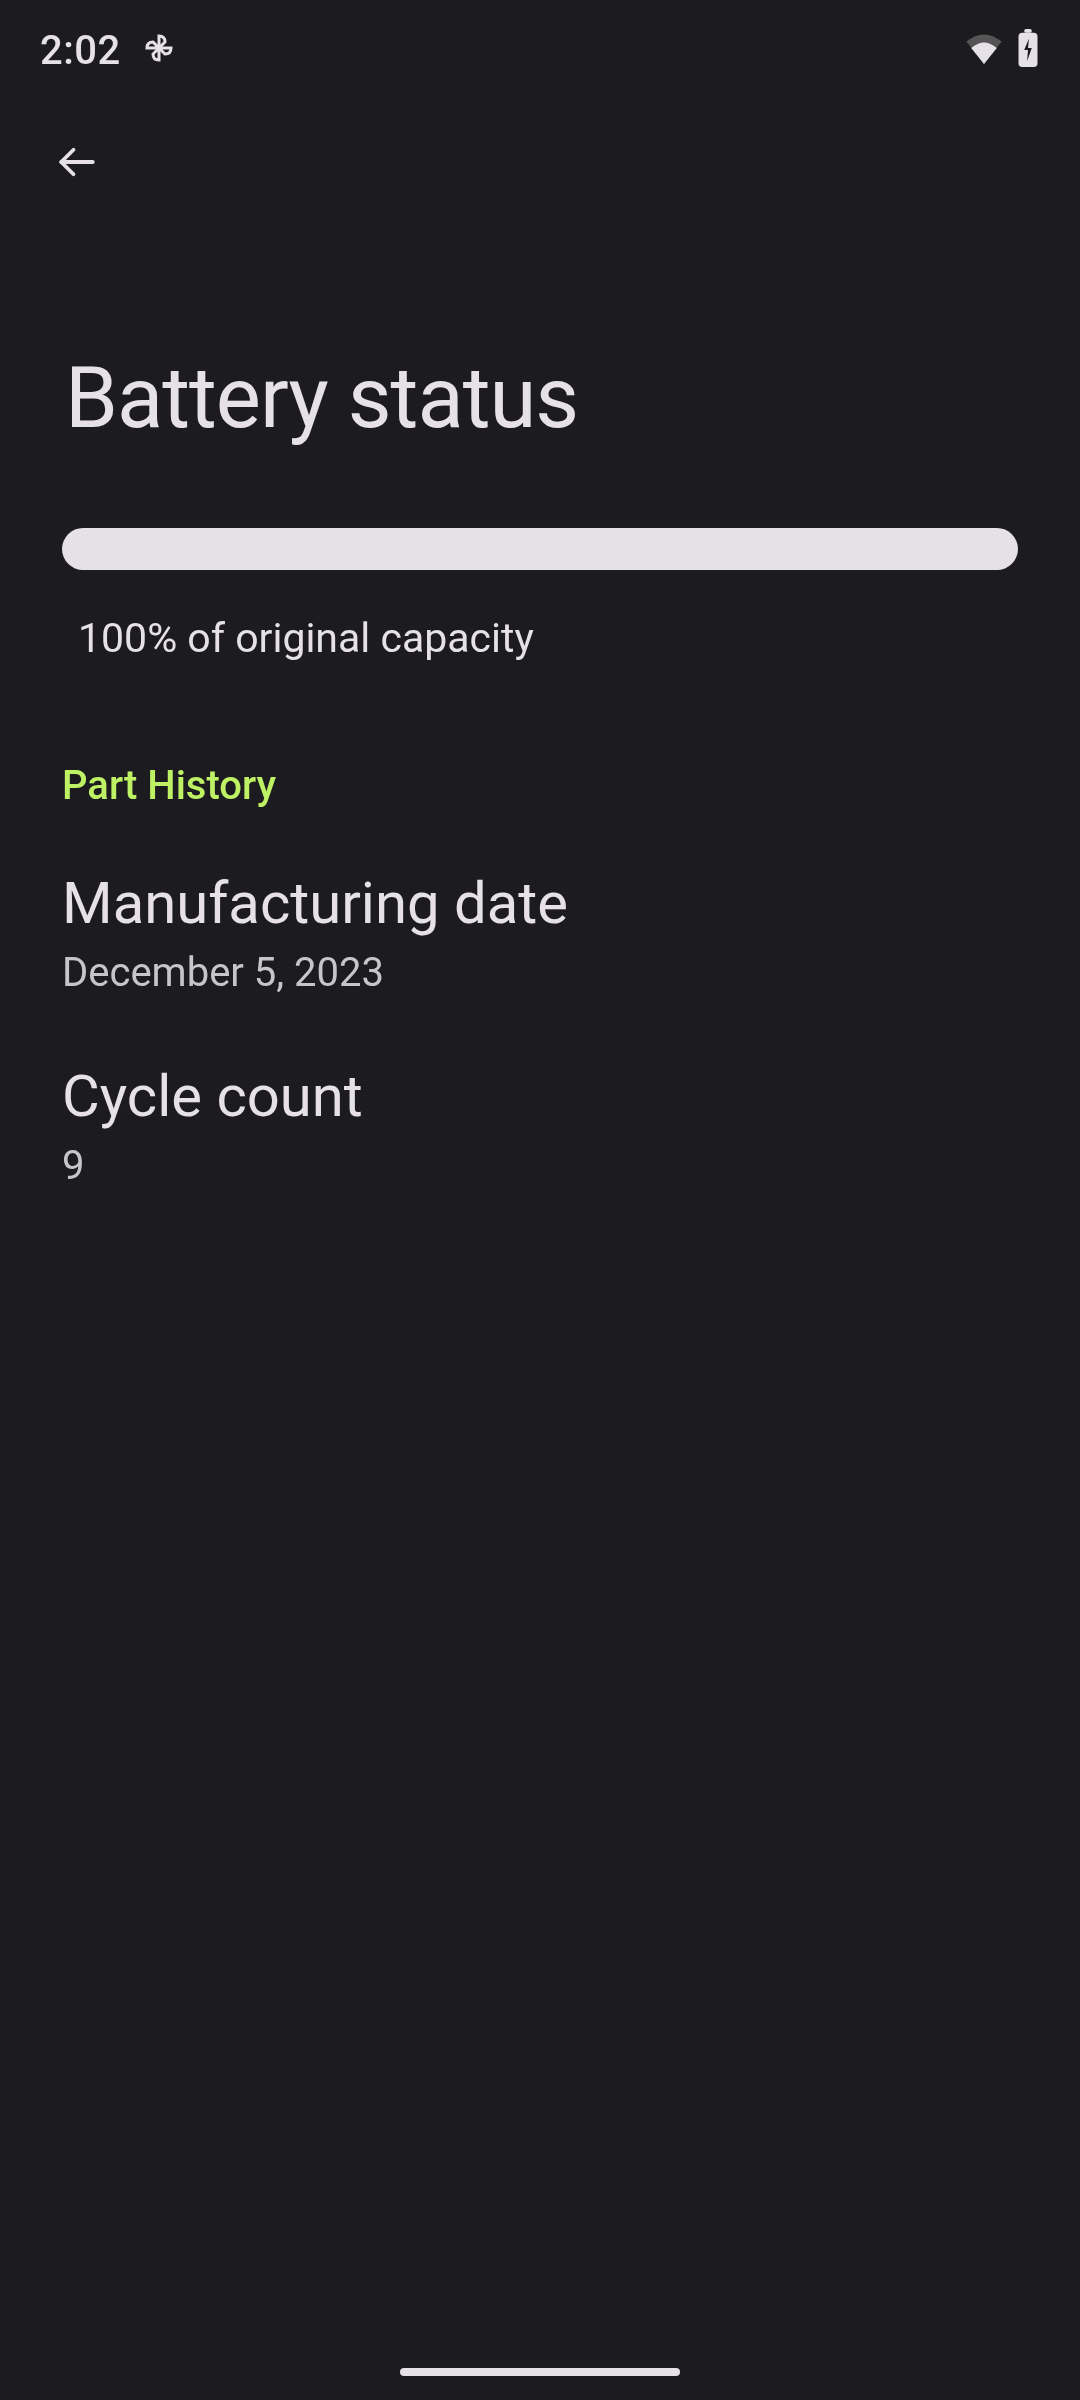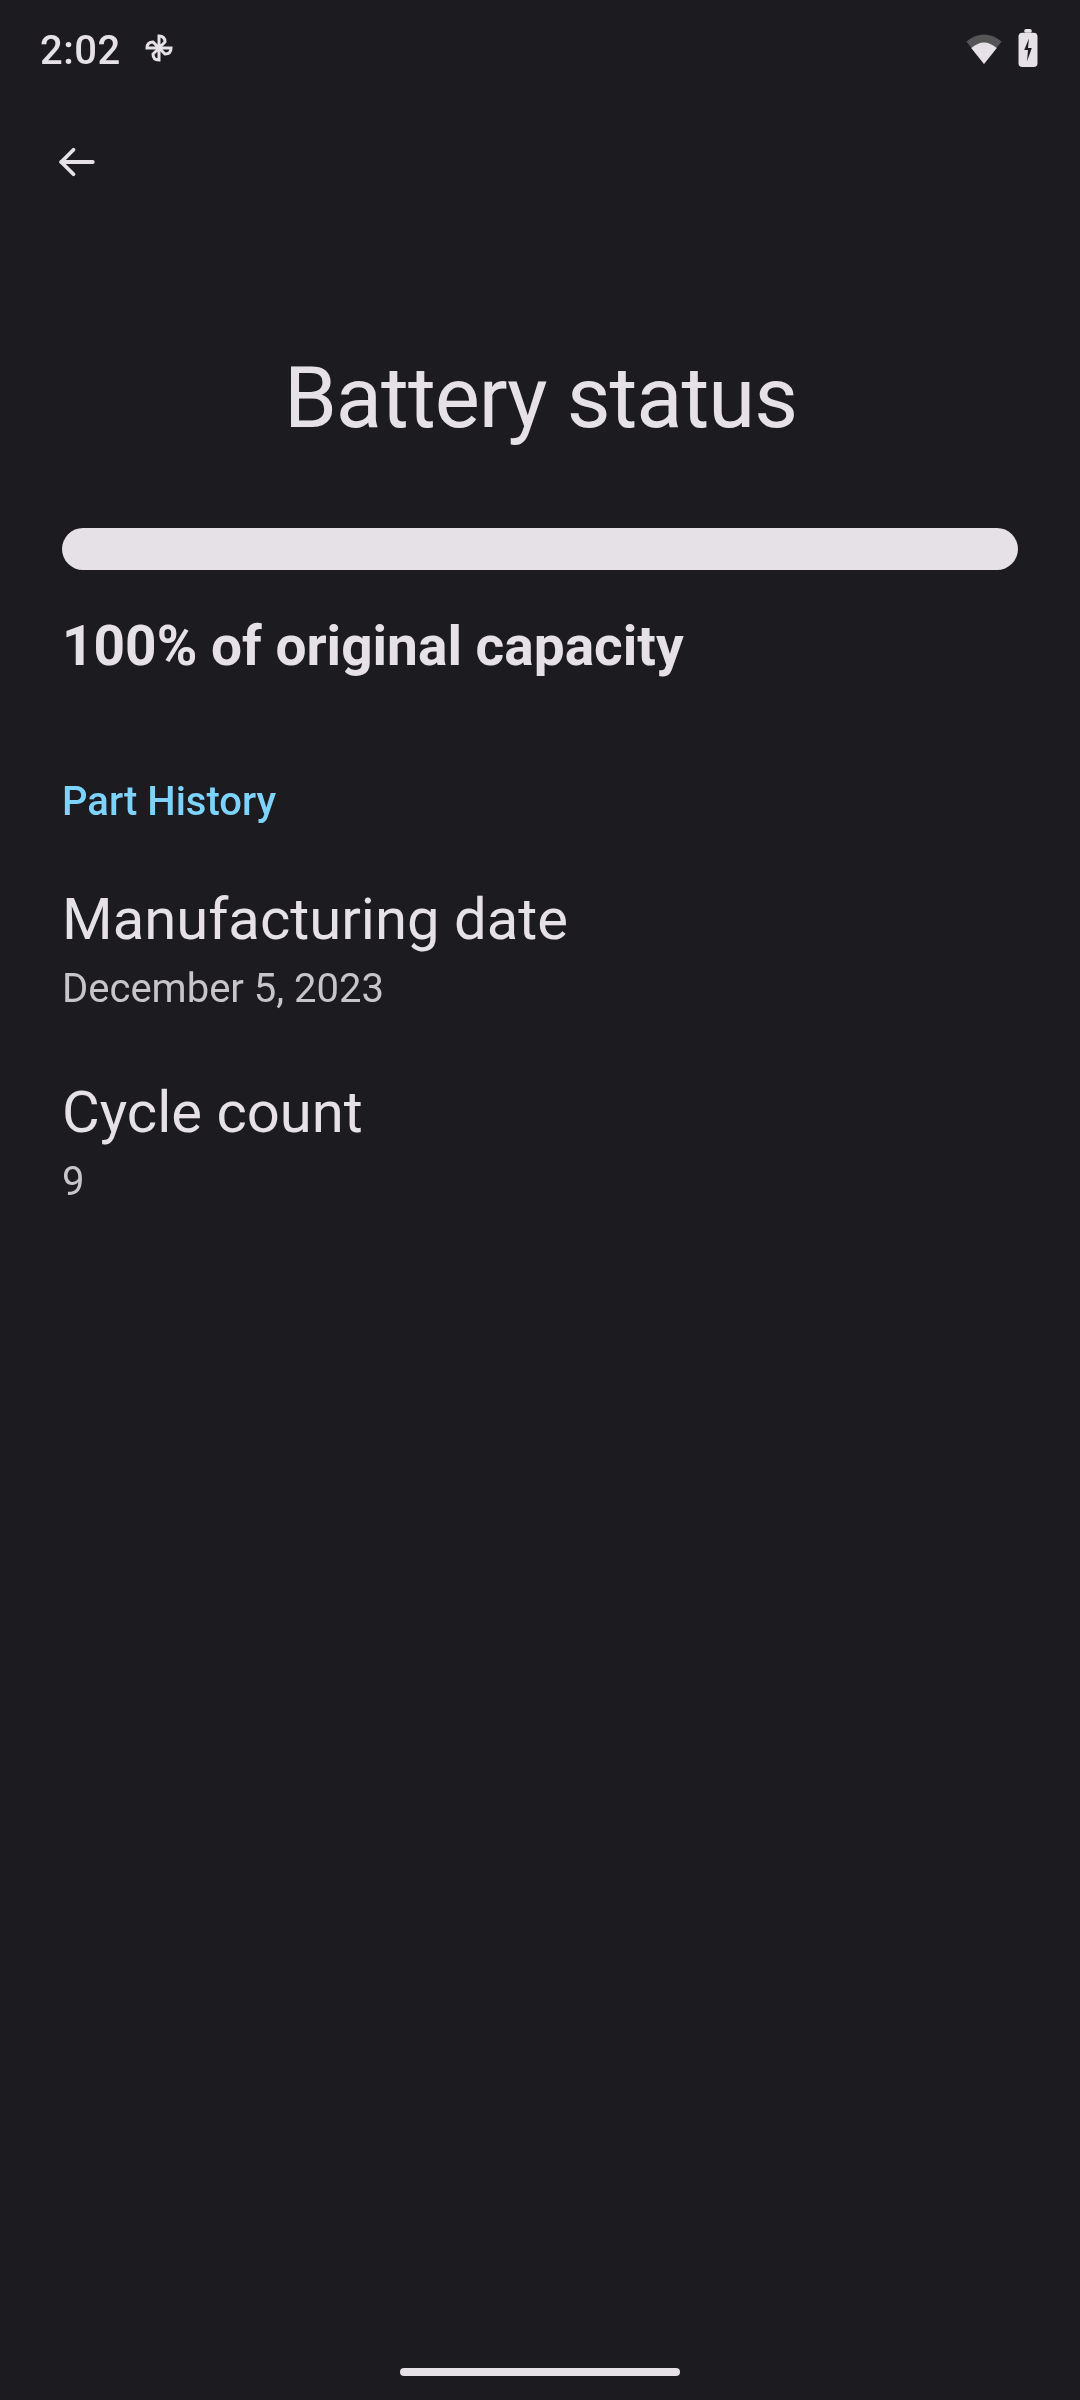--- a/index.html
+++ b/index.html
@@ -46,21 +46,20 @@
     .wifi-icon {
       width: 40px;
       height: 32px;
     }
     .battery-icon {
       width: 24px;
       height: 38px;
     }
     .header {
       padding: 50px 40px 0 41px;
-      text-align: center;
     }
     .back-button {
       width: 48px;
       height: 48px;
       display: flex;
       align-items: center;
       justify-content: center;
       cursor: pointer;
       margin-left: 12px;
     }
@@ -75,28 +74,29 @@
       padding: 0 62px;
     }
     .progress-bar {
       width: 100%;
       height: 42px;
       background: #e5e1e6;
       border-radius: 21px;
       margin-bottom: 44px;
     }
     .capacity-text {
-      font-size: 55px;
+      font-size: 41px;
       color: #e5e1e6;
-      font-weight: 700;
+      font-weight: 400;
       margin-bottom: 100px;
+      margin-left: 16px;
     }
     .section-header {
       font-size: 40px;
-      color: #7dd3fc;
+      color: #bef264;
       font-weight: 500;
       margin-bottom: 60px;
     }
     .list-item {
       margin-bottom: 66px;
     }
     .item-title {
       font-size: 58px;
       color: #e5e1e6;
       font-weight: 400;

